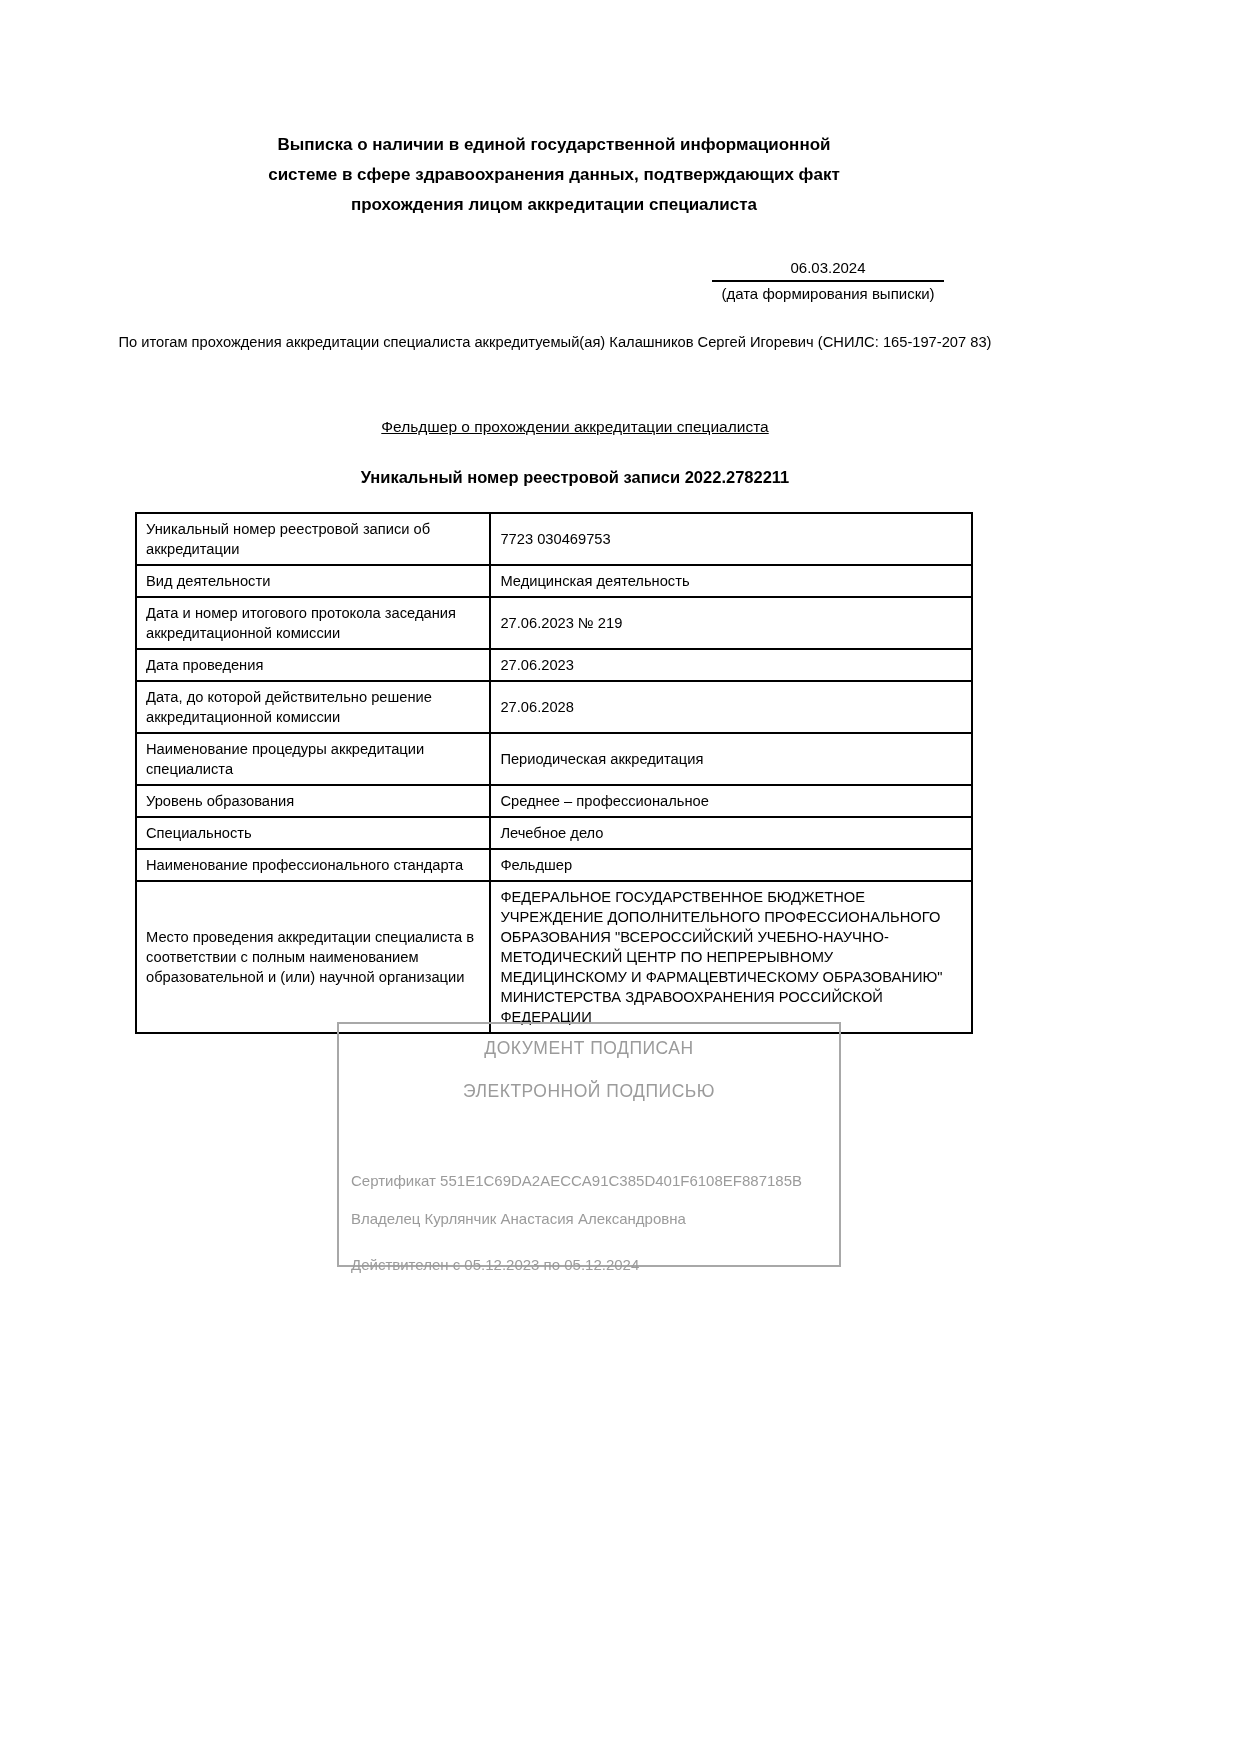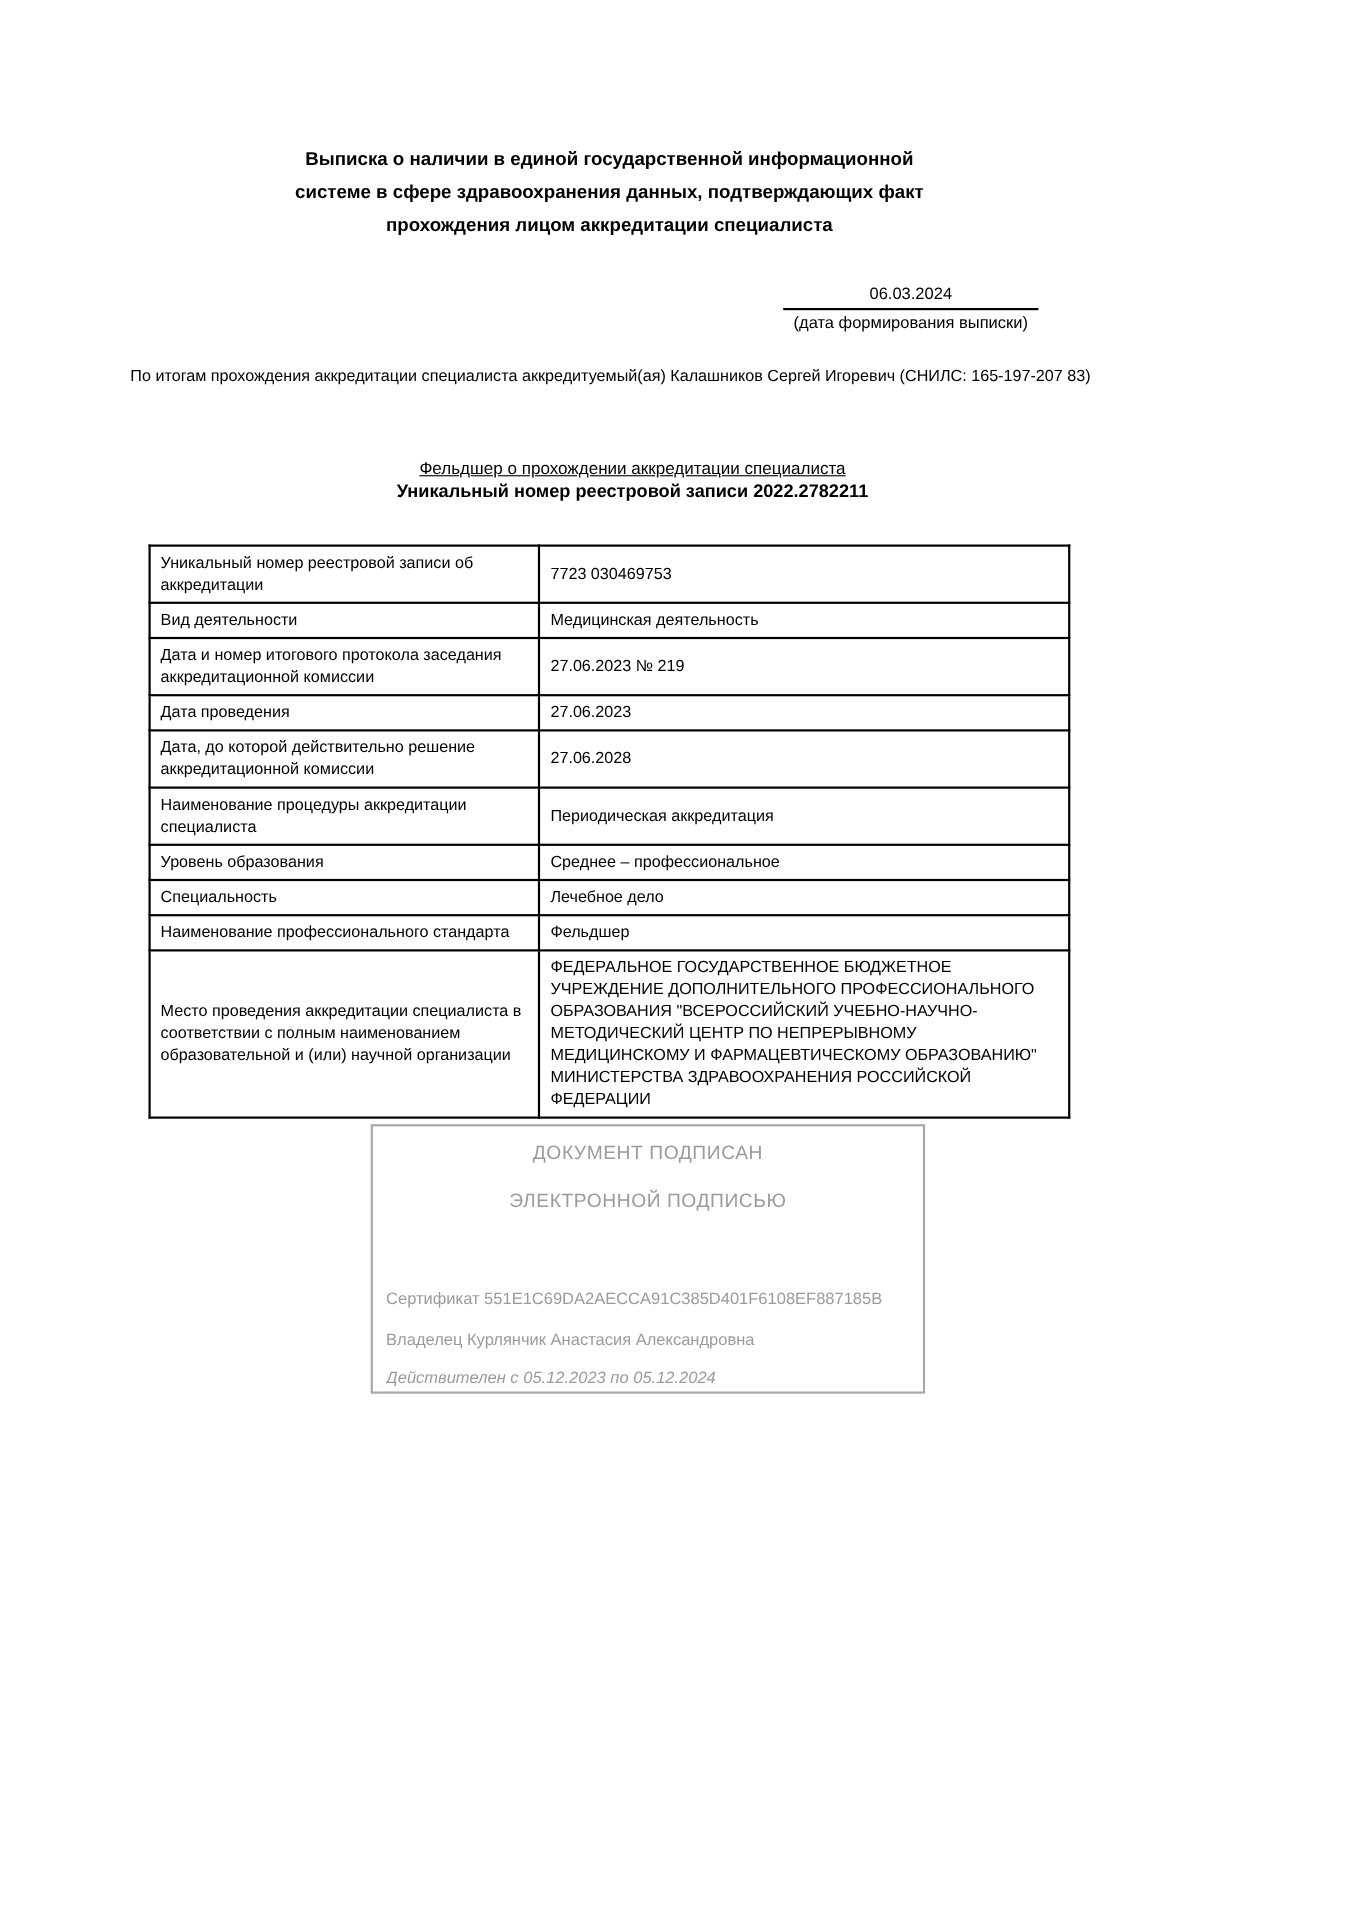--- a/index.html
+++ b/index.html
@@ -38,28 +38,28 @@
   }
   .section-heading {
     position: absolute;
     top: 418px; left: 135px; width: 880px;
     text-align: center;
     font-size: 15.5px;
   }
   .section-heading .u { text-decoration: underline; }
   .record-heading {
     position: absolute;
-    top: 438px; left: 135px; width: 880px;
+    top: 468px; left: 135px; width: 880px;
     text-align: center;
     font-weight: bold;
     font-size: 16.5px;
   }
   table.acc-table {
     position: absolute;
-    top: 495px; left: 135px;
+    top: 512px; left: 135px;
     width: 838px;
     border-collapse: collapse;
     table-layout: fixed;
     font-size: 14.7px;
   }
   table.acc-table td {
     border: 2px solid #000000;
     padding: 5px 9px;
     vertical-align: middle;
     line-height: 20px;
@@ -85,21 +85,21 @@
   .sig-t2 { top: 57px; }
   .sig-line {
     position: absolute;
     left: 12px; right: 8px;
     font-size: 15px;
     white-space: nowrap;
     overflow: hidden;
   }
   .sig-cert  { top: 148px; }
   .sig-owner { top: 186px; }
-  .sig-valid { top: 220px; font-style: italic; }
+  .sig-valid { top: 232px; }
 </style>
 </head>
 <body>
 
 <div class="page">
 
   <div class="doc-title">
     <div>Выписка о наличии в единой государственной информационной</div>
     <div>системе в сфере здравоохранения данных, подтверждающих факт</div>
     <div>прохождения лицом аккредитации специалиста</div>

